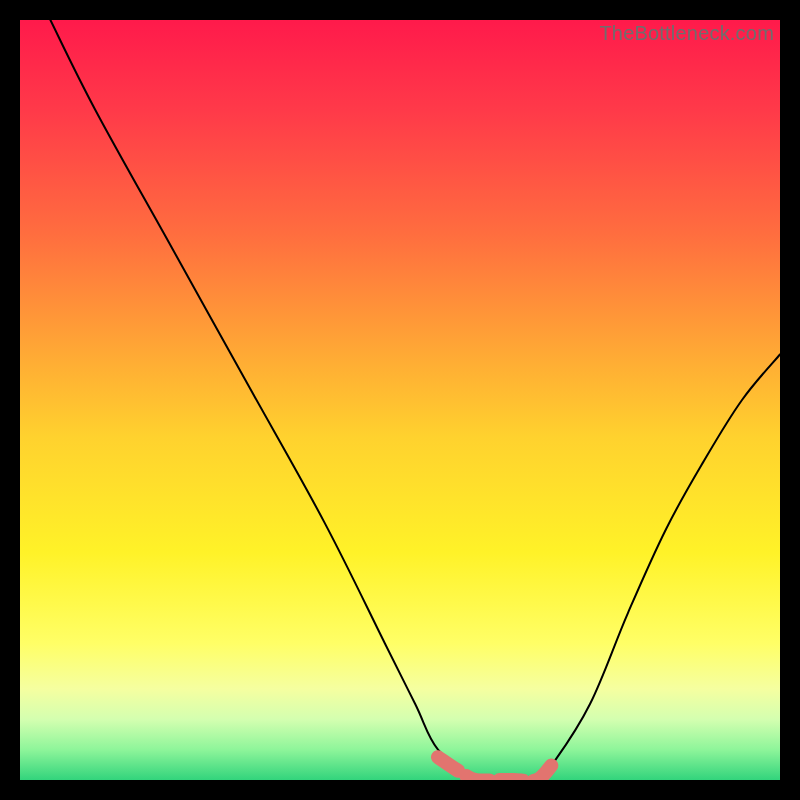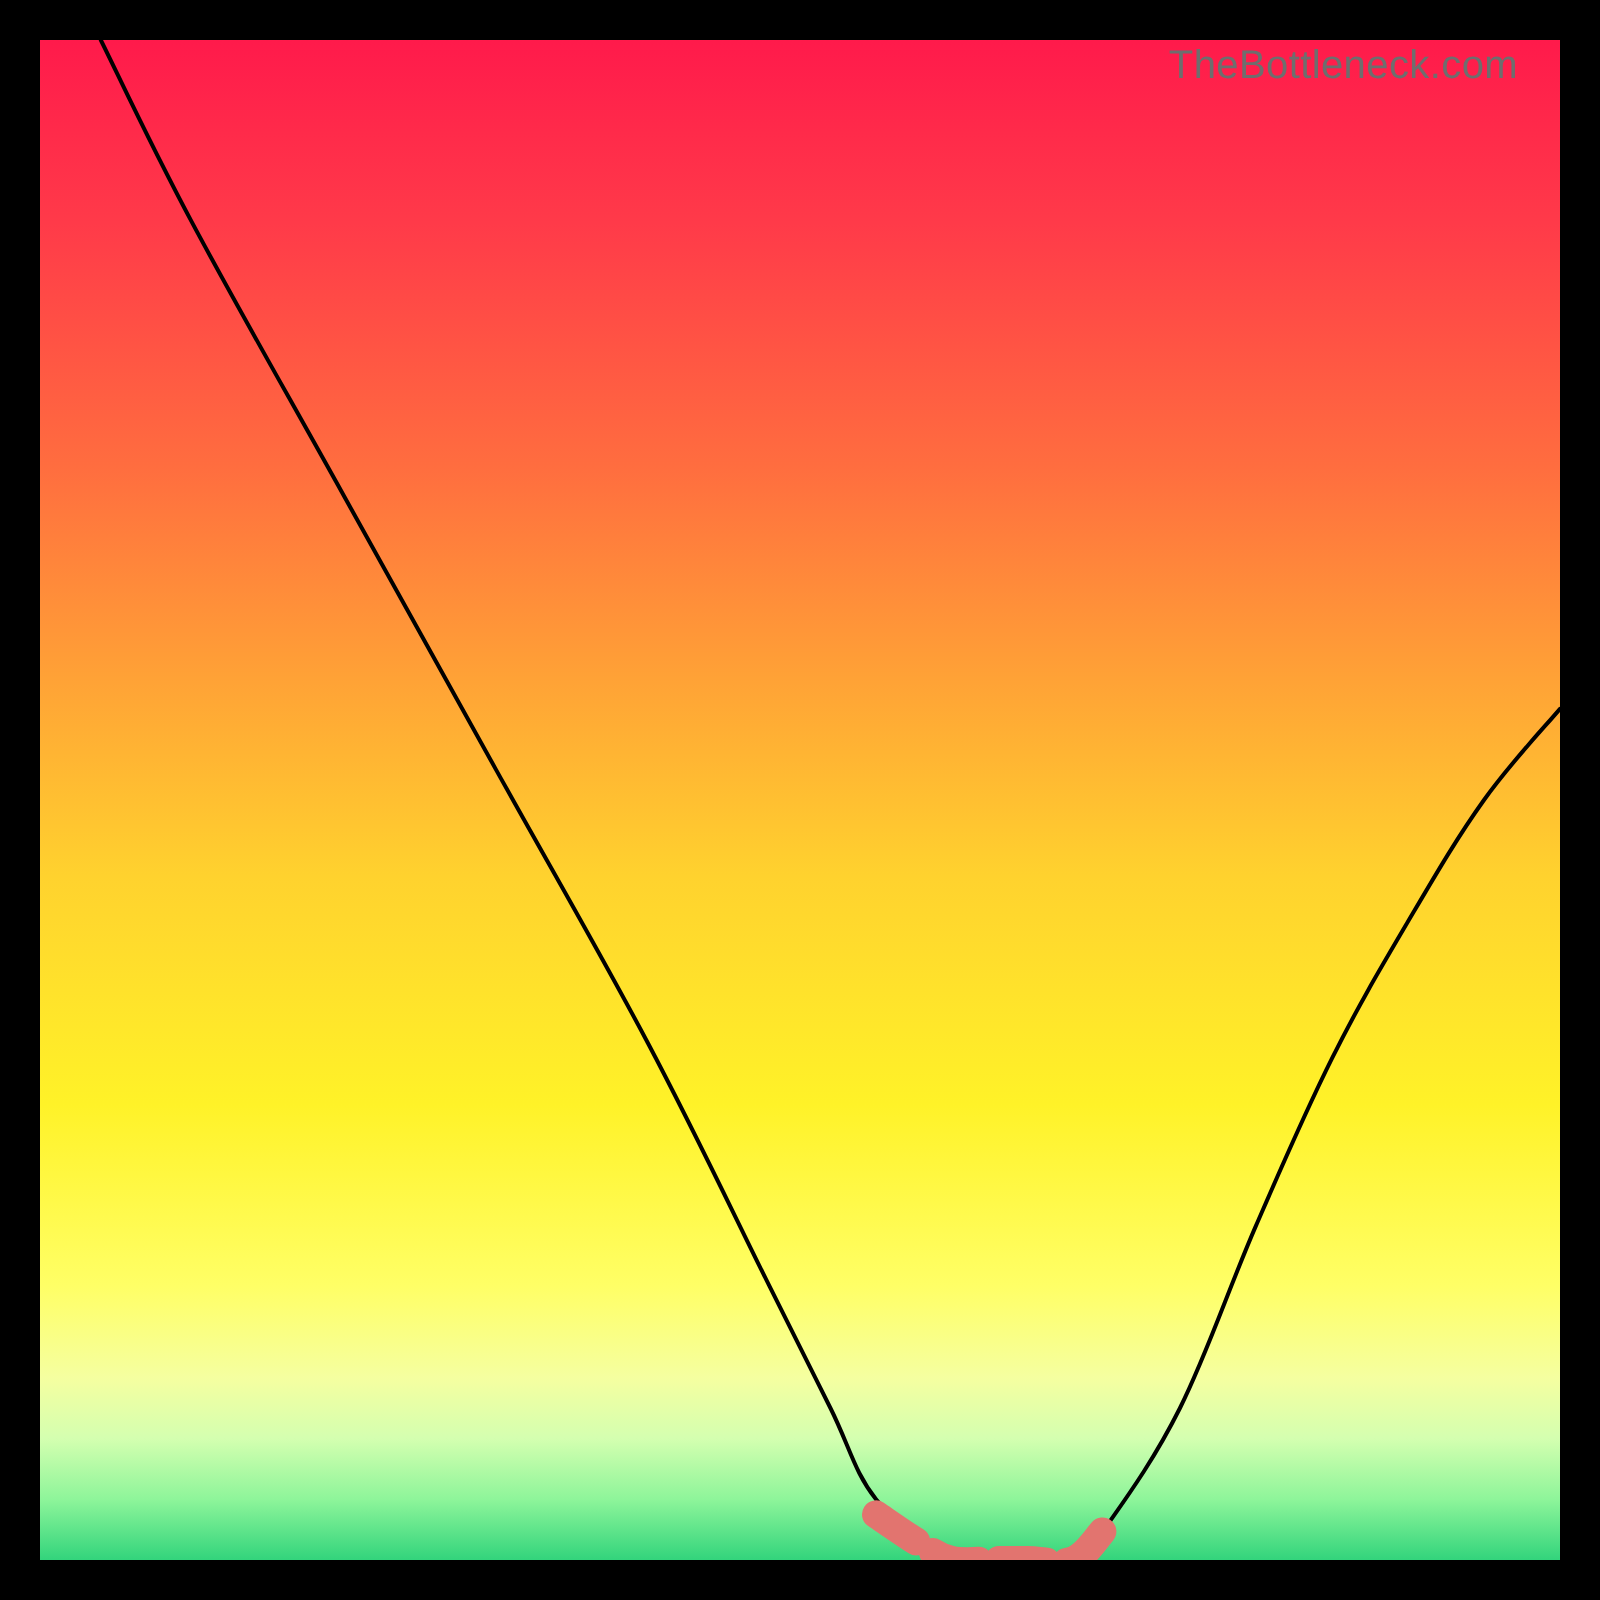--- a/index.html
+++ b/index.html
@@ -29,21 +29,21 @@
   .gradient {
     position: absolute;
     left: 0;
     top: 0;
     width: 100%;
     height: 100%;
   }
   .watermark {
     position: absolute;
     top: 2px;
-    right: 21px;
+    right: 6px;
     font-family: Arial, Helvetica, sans-serif;
     font-size: 20px;
     color: #6e6e6e;
     letter-spacing: 0.2px;
   }
   svg.curve {
     position: absolute;
     left: 0;
     top: 0;
     width: 100%;

